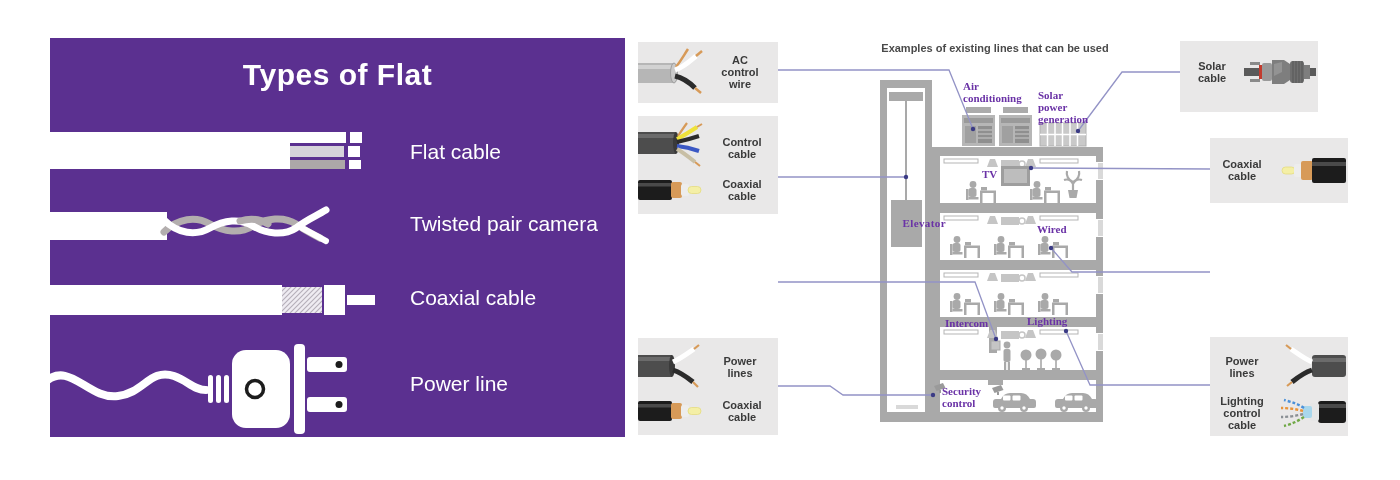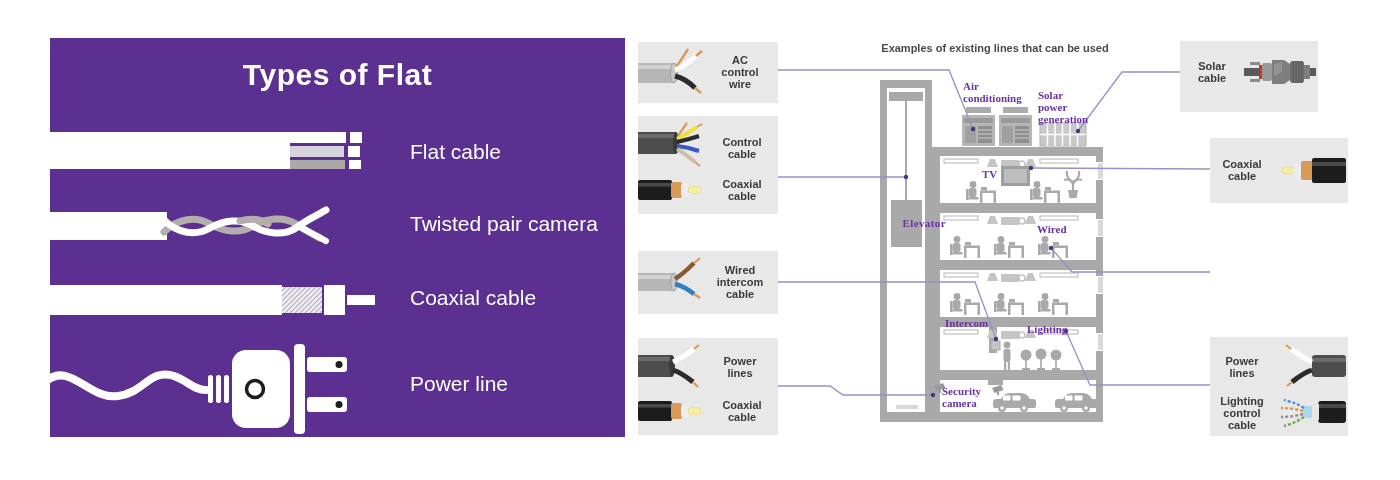--- a/index.html
+++ b/index.html
@@ -235,22 +235,22 @@
     <div class="plabel" style="top:334px">Power line</div>
   </div>
 
   <div class="dheader">Examples of existing lines that can be used</div>
   <div class="blabel" style="left:963px;top:81px;width:64px">Air conditioning</div>
   <div class="blabel" style="left:1038px;top:90px;width:52px">Solar power generation</div>
   <div class="blabel" style="left:982px;top:169px;width:20px">TV</div>
   <div class="blabel" style="left:1037px;top:224px;width:40px">Wired</div>
   <div class="blabel" style="left:896px;top:218px;width:50px;text-align:right;letter-spacing:.4px">Elevator</div>
   <div class="blabel" style="left:945px;top:318px;width:50px">Intercom</div>
-  <div class="blabel" style="left:1027px;top:324px;width:46px">Lighting</div>
-  <div class="blabel" style="left:942px;top:386px;width:46px">Security camera</div>
+  <div class="blabel" style="left:1027px;top:316px;width:46px">Lighting</div>
+  <div class="blabel" style="left:942px;top:386px;width:46px">Security control</div>
 
   <div class="thumb" style="left:638px;top:42px;width:140px;height:61px">
     <svg style="left:0;top:3px" width="70" height="56" viewBox="0 0 70 56">
       <rect x="0" y="18" width="36" height="20" fill="#B6B6B6"></rect>
       <rect x="0" y="20" width="36" height="4" fill="#D2D2D2"></rect>
       <ellipse cx="36" cy="28" rx="3.5" ry="10" fill="#C9C9C9" stroke="#9E9E9E"></ellipse>
       <path d="M38,22 C44,14 46,10 50,4" stroke="#D79A58" stroke-width="2.5" fill="none"></path>
       <path d="M37,25 C46,22 52,16 58,11" stroke="#FFF" stroke-width="5" fill="none"></path>
       <path d="M58,11 L64,6" stroke="#D79A58" stroke-width="2.5" fill="none"></path>
       <path d="M37,31 C46,33 52,38 57,43" stroke="#2B2B2B" stroke-width="5" fill="none"></path>
@@ -276,32 +276,20 @@
       <rect x="0" y="8" width="34" height="20" rx="2" fill="#1C1C1C"></rect>
       <rect x="0" y="11" width="34" height="3.5" fill="#4A4A4A"></rect>
       <rect x="33" y="10" width="11" height="16" rx="2" fill="#D79A58"></rect>
       <rect x="43" y="12" width="8" height="12" rx="2" fill="#EDEDED"></rect>
       <rect x="50" y="14.5" width="13" height="7" rx="3.5" fill="#F4EFA6" stroke="#E4DC80" stroke-width="0.8"></rect>
     </svg>
     <div class="tlabel" style="left:72px;top:20px;width:64px">Control cable</div>
     <div class="tlabel" style="left:72px;top:62px;width:64px">Coaxial cable</div>
   </div>
 
-  <div class="thumb" style="left:638px;top:251px;width:140px;height:63px">
-    <svg style="left:0;top:3px" width="70" height="56" viewBox="0 0 70 56">
-      <rect x="0" y="19" width="36" height="18" fill="#B6B6B6"></rect>
-      <rect x="0" y="21" width="36" height="4" fill="#D2D2D2"></rect>
-      <ellipse cx="36" cy="28" rx="3.2" ry="9" fill="#C9C9C9" stroke="#9E9E9E"></ellipse>
-      <path d="M37,25 C45,20 51,14 56,9" stroke="#8A5A33" stroke-width="4.5" fill="none"></path>
-      <path d="M56,9 L62,4" stroke="#D79A58" stroke-width="2.2" fill="none"></path>
-      <path d="M37,30 C45,32 51,36 56,40" stroke="#2F7FC1" stroke-width="4.5" fill="none"></path>
-      <path d="M56,40 L62,44" stroke="#D79A58" stroke-width="2.2" fill="none"></path>
-    </svg>
-    <div class="tlabel" style="left:77px;top:13px;width:50px">Wired intercom cable</div>
-  </div>
 
   <div class="thumb" style="left:638px;top:338px;width:140px;height:97px">
     <svg style="left:0;top:5px" width="70" height="48" viewBox="0 0 70 48">
       <rect x="0" y="12" width="34" height="22" fill="#4D4D4D"></rect>
       <rect x="0" y="14" width="34" height="4" fill="#6B6B6B"></rect>
       <ellipse cx="34" cy="23" rx="3" ry="11" fill="#3A3A3A"></ellipse>
       <path d="M35,19 C44,15 50,10 56,6" stroke="#FFF" stroke-width="5" fill="none"></path>
       <path d="M56,6 L61,2" stroke="#D79A58" stroke-width="2.2" fill="none"></path>
       <path d="M35,27 C44,30 50,35 55,39" stroke="#2B2B2B" stroke-width="5" fill="none"></path>
       <path d="M55,39 L60,44" stroke="#D79A58" stroke-width="2.2" fill="none"></path>

